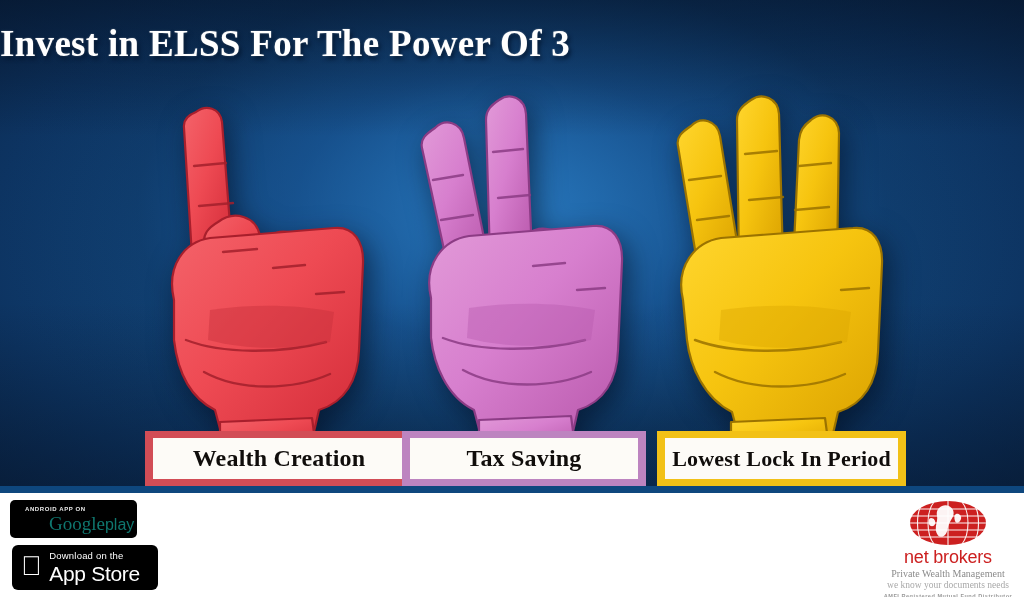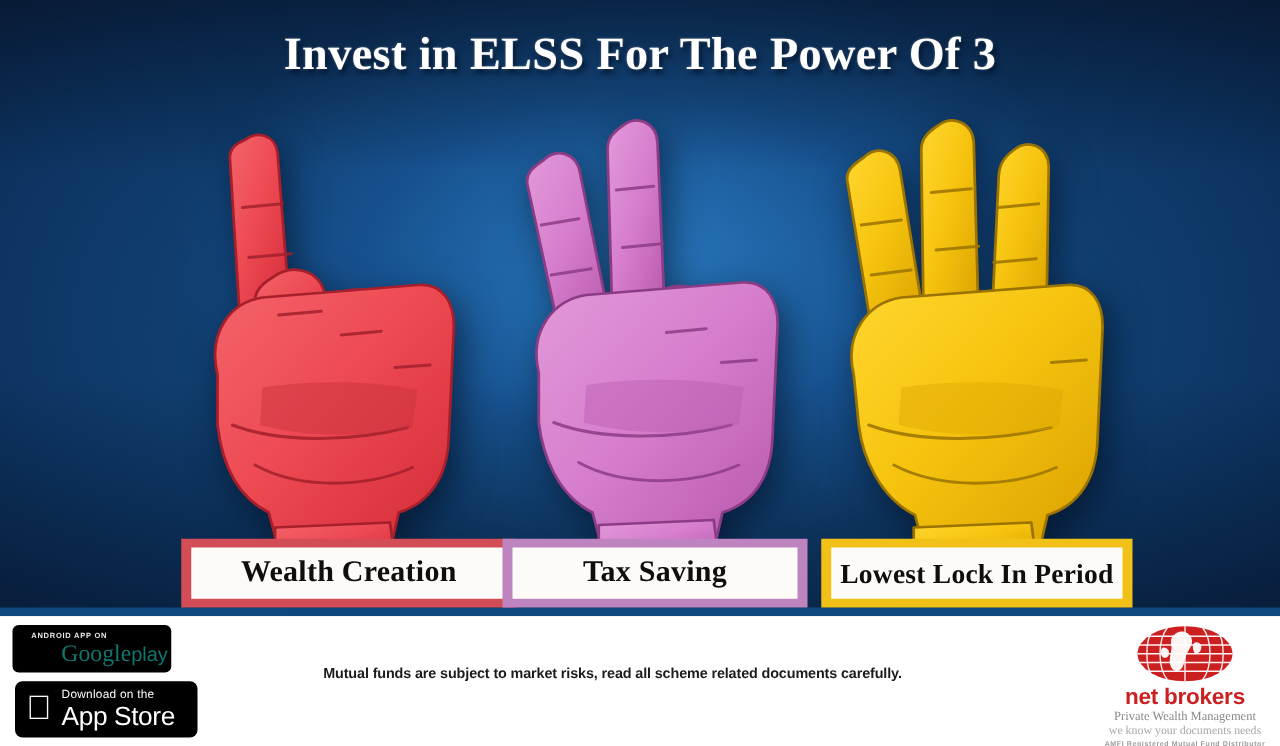--- a/index.html
+++ b/index.html
@@ -27,21 +27,21 @@
     pointer-events:none;
   }
   .hero-band {
     position:absolute; left:0; top:486px; width:1024px; height:7px;
     background:#0e477e;
   }
 
   
   .title {
     position:absolute; left:0; top:22px; width:1024px;
-    text-align:center;
+    text-align:left;
     font-family:"Liberation Serif", serif;
     font-weight:700;
     font-size:37px;
     letter-spacing:0.3px;
     color:#ffffff;
     text-shadow: 2px 3px 4px rgba(0,20,45,0.85), 0 0 2px rgba(255,255,255,0.35);
     z-index:6;
   }
 
   
@@ -113,21 +113,21 @@
   .contact {
     position:absolute; left:180px; top:558px; width:620px;
     text-align:center; color:#a82020; font-weight:700;
   }
   .contact-line1 { font-size:15.5px; letter-spacing:-0.1px; }
   .contact-line2 { font-size:15.5px; margin-top:3px; letter-spacing:-0.1px; }
 
   
   #nb-logo { position:absolute; left:878px; top:500px; width:140px; text-align:center; }
   .nb-globe { display:block; margin:0 auto 2px auto; }
-  .nb-name { font-size:18px; font-weight:700; color:#cc2020; line-height:1; letter-spacing:-0.2px; }
+  .nb-name { font-size:18px; font-weight:400; color:#cc2020; line-height:1; letter-spacing:-0.2px; }
   .nb-tag1 { font-family:"Liberation Serif", serif; font-size:10px; color:#8a8a8a; margin-top:2px; line-height:1.1; }
   .nb-tag2 { font-family:"Liberation Serif", serif; font-size:9.5px; color:#a8a8a8; margin-top:1px; line-height:1.1; }
   .nb-tag3 { font-size:5.6px; color:#9a9a9a; margin-top:3px; letter-spacing:0.5px; font-weight:700; }
 </style>
 </head>
 <body>
 
 <div id="poster">
 
   <div class="hero"></div>
@@ -312,21 +312,20 @@
   <div class="badge" id="appstore-badge">
     <div class="as-row">
       <span class="as-apple"></span>
       <span class="as-txt">
         <span class="as-sup">Download on the</span>
         <span class="as-main">App Store</span>
       </span>
     </div>
   </div>
 
-  <div class="disclaimer">Mutual funds are subject to market risks, read all scheme related documents carefully.</div>
 
 
   <div id="nb-logo">
     <svg class="nb-globe" width="78" height="46" viewBox="0 0 78 46">
       <ellipse cx="39" cy="23" rx="38" ry="22" fill="#cc2020"></ellipse>
       <g stroke="#ffffff" stroke-width="1.1" fill="none" opacity="0.95">
         <path d="M2 16 H76"></path>
           <path d="M1 23 H77"></path>
           <path d="M2 30 H76"></path>
           <path d="M6 37 H72"></path>

